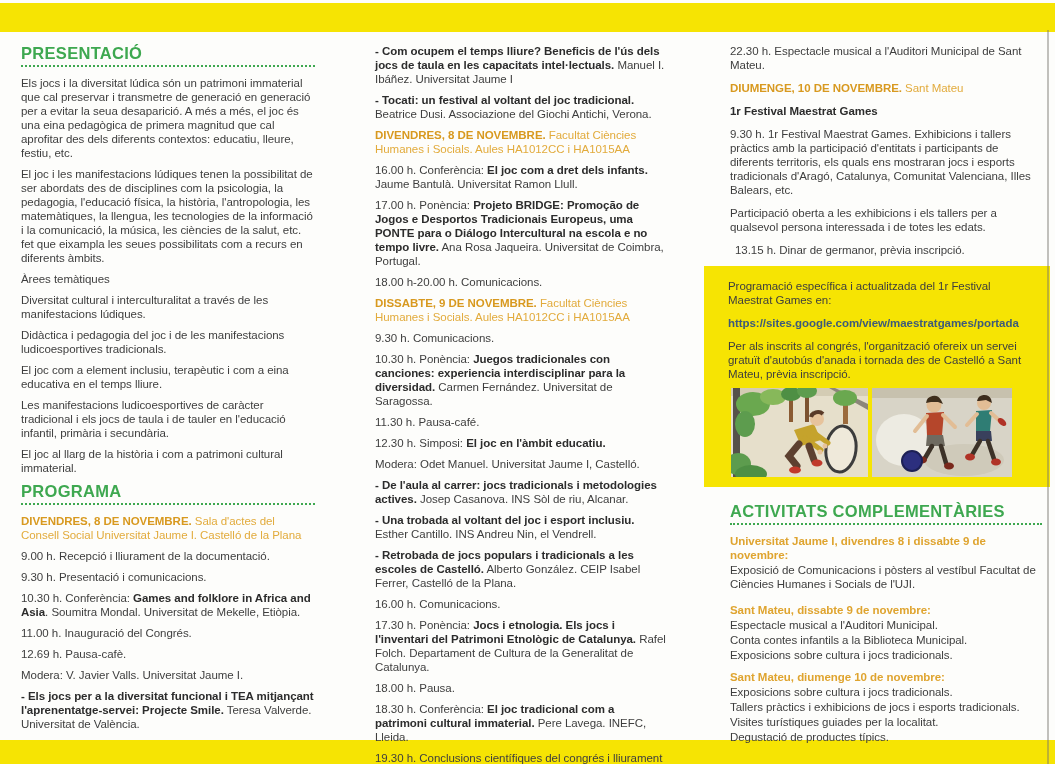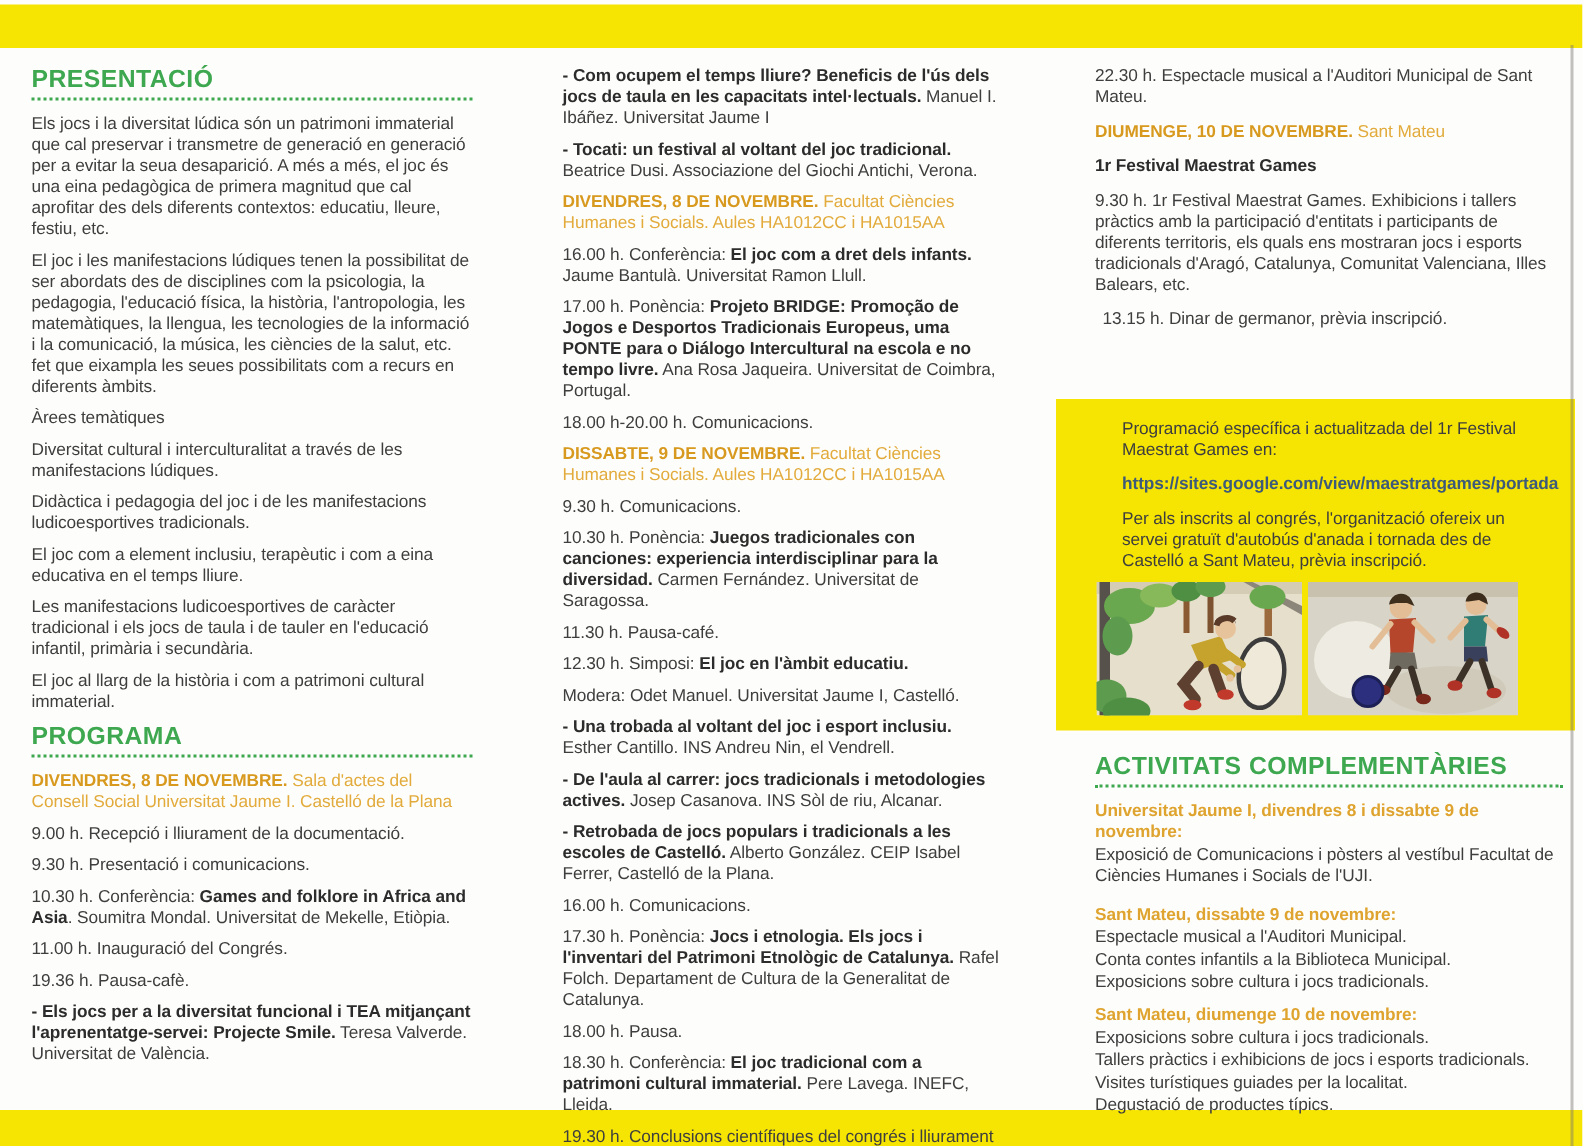--- a/index.html
+++ b/index.html
@@ -15,21 +15,21 @@
   .edge-line{position:absolute;left:1047px;top:30px;width:2px;height:734px;background:rgba(120,118,110,.45);}
   .col{position:absolute;}
   #col1{left:21px;top:44px;width:294px;}
   #col2{left:375px;top:44px;width:293px;}
   #col3top{left:730px;top:44px;width:303px;}
   #activities{left:730px;top:502px;width:312px;}
   .ybox{
     position:absolute;left:704px;top:266px;width:346px;height:221px;
     background:#f6e403;
   }
-  #yboxText{padding:13px 14px 0 44px;}
+  #yboxText{padding:13px 14px 0 24px;}
   .para{margin:0 0 7px 0;font-size:11.5px;line-height:14px;color:#3e3e3e;letter-spacing:-.05px;}
   #col3top .para{margin-bottom:9px;}
   #yboxText .para{margin-bottom:9px;color:#333;}
   .sec-head{margin:0;font-size:16.5px;line-height:19px;font-weight:700;color:#3ea850;letter-spacing:.3px;}
   .dotline{height:0;border-bottom:2.5px dotted #3ea850;margin:2px 0 9px 0;}
   .run-r{color:#3e3e3e;}
   .run-b{color:#2c2c2c;font-weight:700;}
   .run-k{color:#2c2c2c;font-weight:700;}
   .run-o{color:#d8991f;font-weight:700;}
   .run-ol{color:#e2ab3c;}
@@ -56,50 +56,52 @@
       <p class="para"><span class="run-r">El joc com a element inclusiu, terapèutic i com a eina educativa en el temps lliure.</span></p>
       <p class="para"><span class="run-r">Les manifestacions ludicoesportives de caràcter tradicional i els jocs de taula i de tauler en l'educació infantil, primària i secundària.</span></p>
       <p class="para"><span class="run-r">El joc al llarg de la història i com a patrimoni cultural immaterial.</span></p>
       <div class="sec-head" style="margin-top: 5px;">PROGRAMA</div>
       <div class="dotline"></div>
       <p class="para"><span class="run-o">DIVENDRES, 8 DE NOVEMBRE.</span><span class="run-ol"> Sala d'actes del Consell Social Universitat Jaume I. Castelló de la Plana</span></p>
       <p class="para"><span class="run-r">9.00 h. Recepció i lliurament de la documentació.</span></p>
       <p class="para"><span class="run-r">9.30 h. Presentació i comunicacions.</span></p>
       <p class="para"><span class="run-r">10.30 h. Conferència: </span><span class="run-b">Games and folklore in Africa and Asia</span><span class="run-r">. Soumitra Mondal. Universitat de Mekelle, Etiòpia.</span></p>
       <p class="para"><span class="run-r">11.00 h. Inauguració del Congrés.</span></p>
-      <p class="para"><span class="run-r">19.36 h. Pausa-cafè.</span></p>
+      <p class="para"><span class="run-r">12.69 h. Pausa-cafè.</span></p>
+      <p class="para"><span class="run-r">Modera: V. Javier Valls. Universitat Jaume I.</span></p>
       <p class="para"><span class="run-b">- Els jocs per a la diversitat funcional i TEA mitjançant l'aprenentatge-servei: Projecte Smile.</span><span class="run-r"> Teresa Valverde. Universitat de València.</span></p>
     </div>
   <div class="col" id="col2">
       <p class="para"><span class="run-b">- Com ocupem el temps lliure? Beneficis de l'ús dels jocs de taula en les capacitats intel·lectuals.</span><span class="run-r"> Manuel I. Ibáñez. Universitat Jaume I</span></p>
       <p class="para"><span class="run-b">- Tocati: un festival al voltant del joc tradicional.</span><span class="run-r"> Beatrice Dusi. Associazione del Giochi Antichi, Verona.</span></p>
       <p class="para"><span class="run-o">DIVENDRES, 8 DE NOVEMBRE.</span><span class="run-ol"> Facultat Ciències Humanes i Socials. Aules HA1012CC i HA1015AA</span></p>
       <p class="para"><span class="run-r">16.00 h. Conferència: </span><span class="run-b">El joc com a dret dels infants.</span><span class="run-r"> Jaume Bantulà. Universitat Ramon Llull.</span></p>
       <p class="para"><span class="run-r">17.00 h. Ponència: </span><span class="run-b">Projeto BRIDGE: Promoção de Jogos e Desportos Tradicionais Europeus, uma PONTE para o Diálogo Intercultural na escola e no tempo livre.</span><span class="run-r"> Ana Rosa Jaqueira. Universitat de Coimbra, Portugal.</span></p>
       <p class="para"><span class="run-r">18.00 h-20.00 h. Comunicacions.</span></p>
       <p class="para"><span class="run-o">DISSABTE, 9 DE NOVEMBRE.</span><span class="run-ol"> Facultat Ciències Humanes i Socials. Aules HA1012CC i HA1015AA</span></p>
       <p class="para"><span class="run-r">9.30 h. Comunicacions.</span></p>
       <p class="para"><span class="run-r">10.30 h. Ponència: </span><span class="run-b">Juegos tradicionales con canciones: experiencia interdisciplinar para la diversidad.</span><span class="run-r"> Carmen Fernández. Universitat de Saragossa.</span></p>
       <p class="para"><span class="run-r">11.30 h. Pausa-café.</span></p>
       <p class="para"><span class="run-r">12.30 h. Simposi: </span><span class="run-b">El joc en l'àmbit educatiu.</span></p>
       <p class="para"><span class="run-r">Modera: Odet Manuel. Universitat Jaume I, Castelló.</span></p>
+      <p class="para"><span class="run-b">- De l'aula al carrer: jocs tradicionals i metodologies actives.</span><span class="run-r"> Josep Casanova. INS Sòl de riu, Alcanar.</span></p>
       <p class="para"><span class="run-b">- Una trobada al voltant del joc i esport inclusiu.</span><span class="run-r"> Esther Cantillo. INS Andreu Nin, el Vendrell.</span></p>
-      <p class="para"><span class="run-b">- De l'aula al carrer: jocs tradicionals i metodologies actives.</span><span class="run-r"> Josep Casanova. INS Sòl de riu, Alcanar.</span></p>
       <p class="para"><span class="run-b">- Retrobada de jocs populars i tradicionals a les escoles de Castelló.</span><span class="run-r"> Alberto González. CEIP Isabel Ferrer, Castelló de la Plana.</span></p>
       <p class="para"><span class="run-r">16.00 h. Comunicacions.</span></p>
       <p class="para"><span class="run-r">17.30 h. Ponència: </span><span class="run-b">Jocs i etnologia. Els jocs i l'inventari del Patrimoni Etnològic de Catalunya.</span><span class="run-r"> Rafel Folch. Departament de Cultura de la Generalitat de Catalunya.</span></p>
       <p class="para"><span class="run-r">18.00 h. Pausa.</span></p>
       <p class="para"><span class="run-r">18.30 h. Conferència: </span><span class="run-b">El joc tradicional com a patrimoni cultural immaterial.</span><span class="run-r"> Pere Lavega. INEFC, Lleida.</span></p>
       <p class="para"><span class="run-r">19.30 h. Conclusions científiques del congrés i lliurament de certificacions.</span></p>
     </div>
   <div class="col" id="col3top">
       <p class="para"><span class="run-r">22.30 h. Espectacle musical a l'Auditori Municipal de Sant Mateu.</span></p>
       <p class="para"><span class="run-o">DIUMENGE, 10 DE NOVEMBRE.</span><span class="run-ol"> Sant Mateu</span></p>
       <p class="para"><span class="run-k">1r Festival Maestrat Games</span></p>
       <p class="para"><span class="run-r">9.30 h. 1r Festival Maestrat Games. Exhibicions i tallers pràctics amb la participació d'entitats i participants de diferents territoris, els quals ens mostraran jocs i esports tradicionals d'Aragó, Catalunya, Comunitat Valenciana, Illes Balears, etc.</span></p>
+      <p class="para"><span class="run-r">Participació oberta a les exhibicions i els tallers per a qualsevol persona interessada i de totes les edats.</span></p>
       <p class="para" style="margin-top: 6px; padding-left: 5px;"><span class="run-r">13.15 h. Dinar de germanor, prèvia inscripció.</span></p>
     </div>
 
   <div class="ybox">
     <div id="yboxText">
         <p class="para"><span class="run-r">Programació específica i actualitzada del 1r Festival Maestrat Games en:</span></p>
         <p class="para"><span class="run-u">https://sites.google.com/view/maestratgames/portada</span></p>
         <p class="para"><span class="run-r">Per als inscrits al congrés, l'organització ofereix un servei gratuït d'autobús d'anada i tornada des de Castelló a Sant Mateu, prèvia inscripció.</span></p>
       </div>
     <div class="murals-row">

